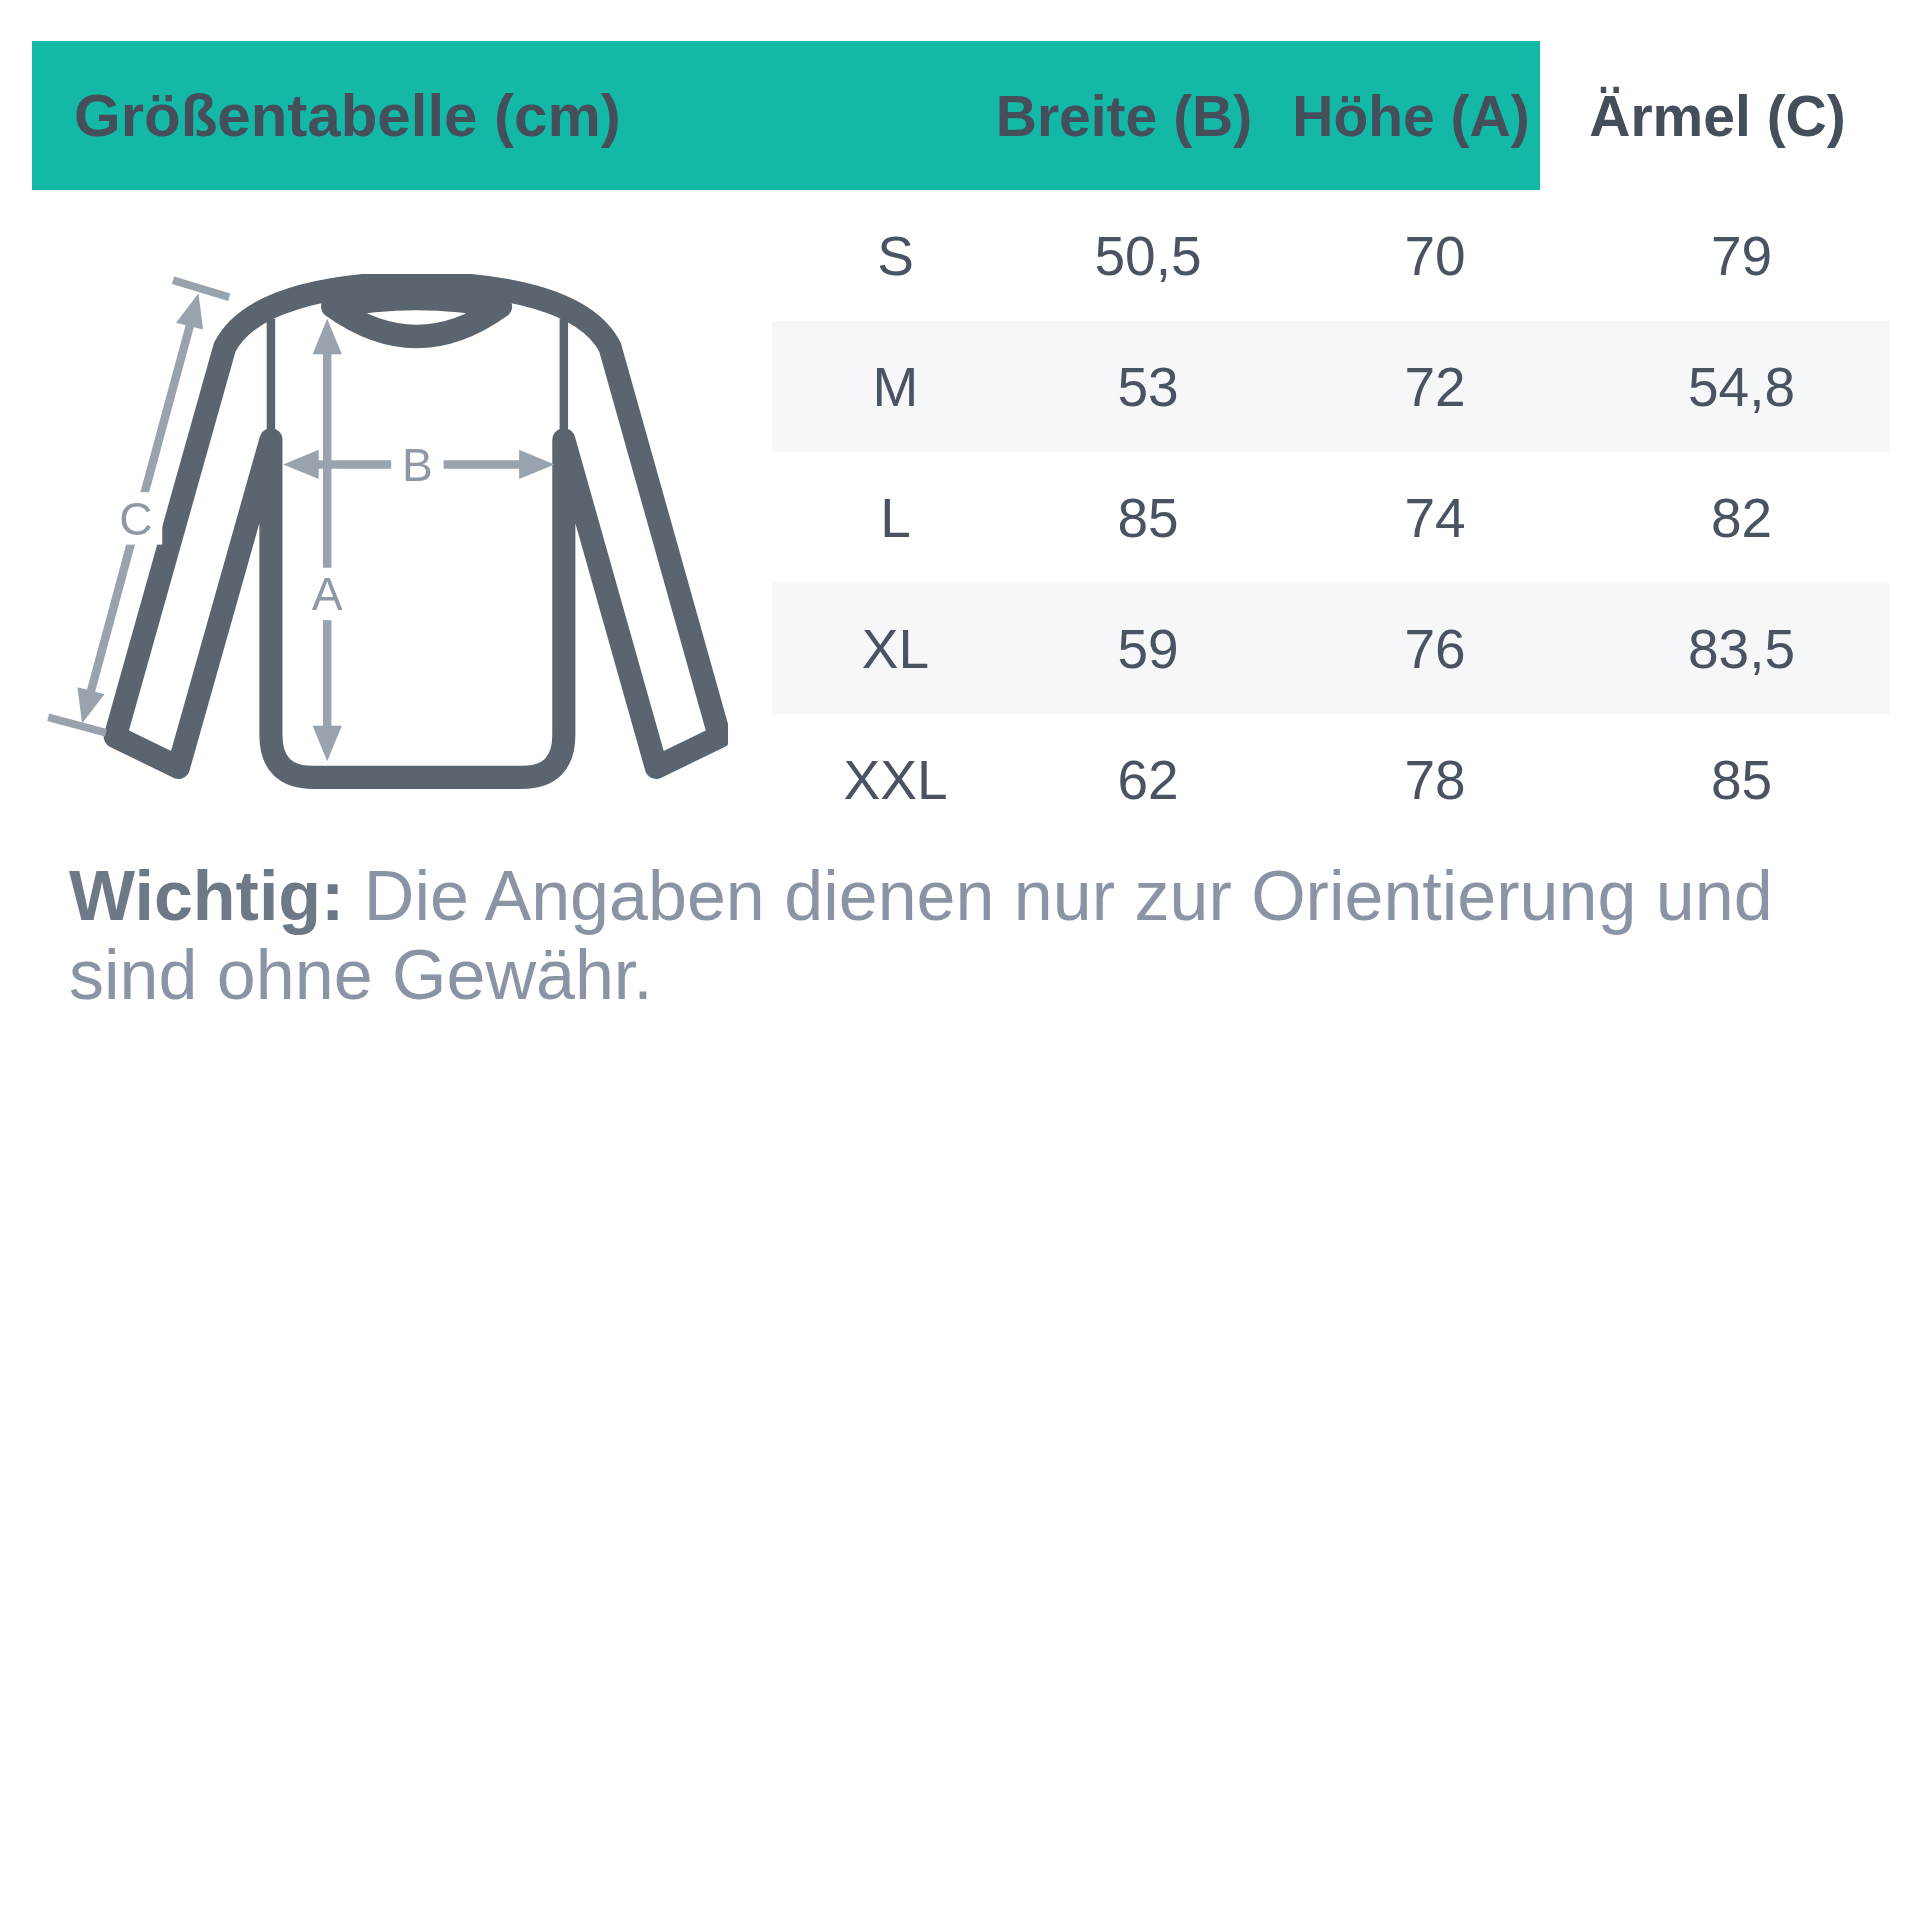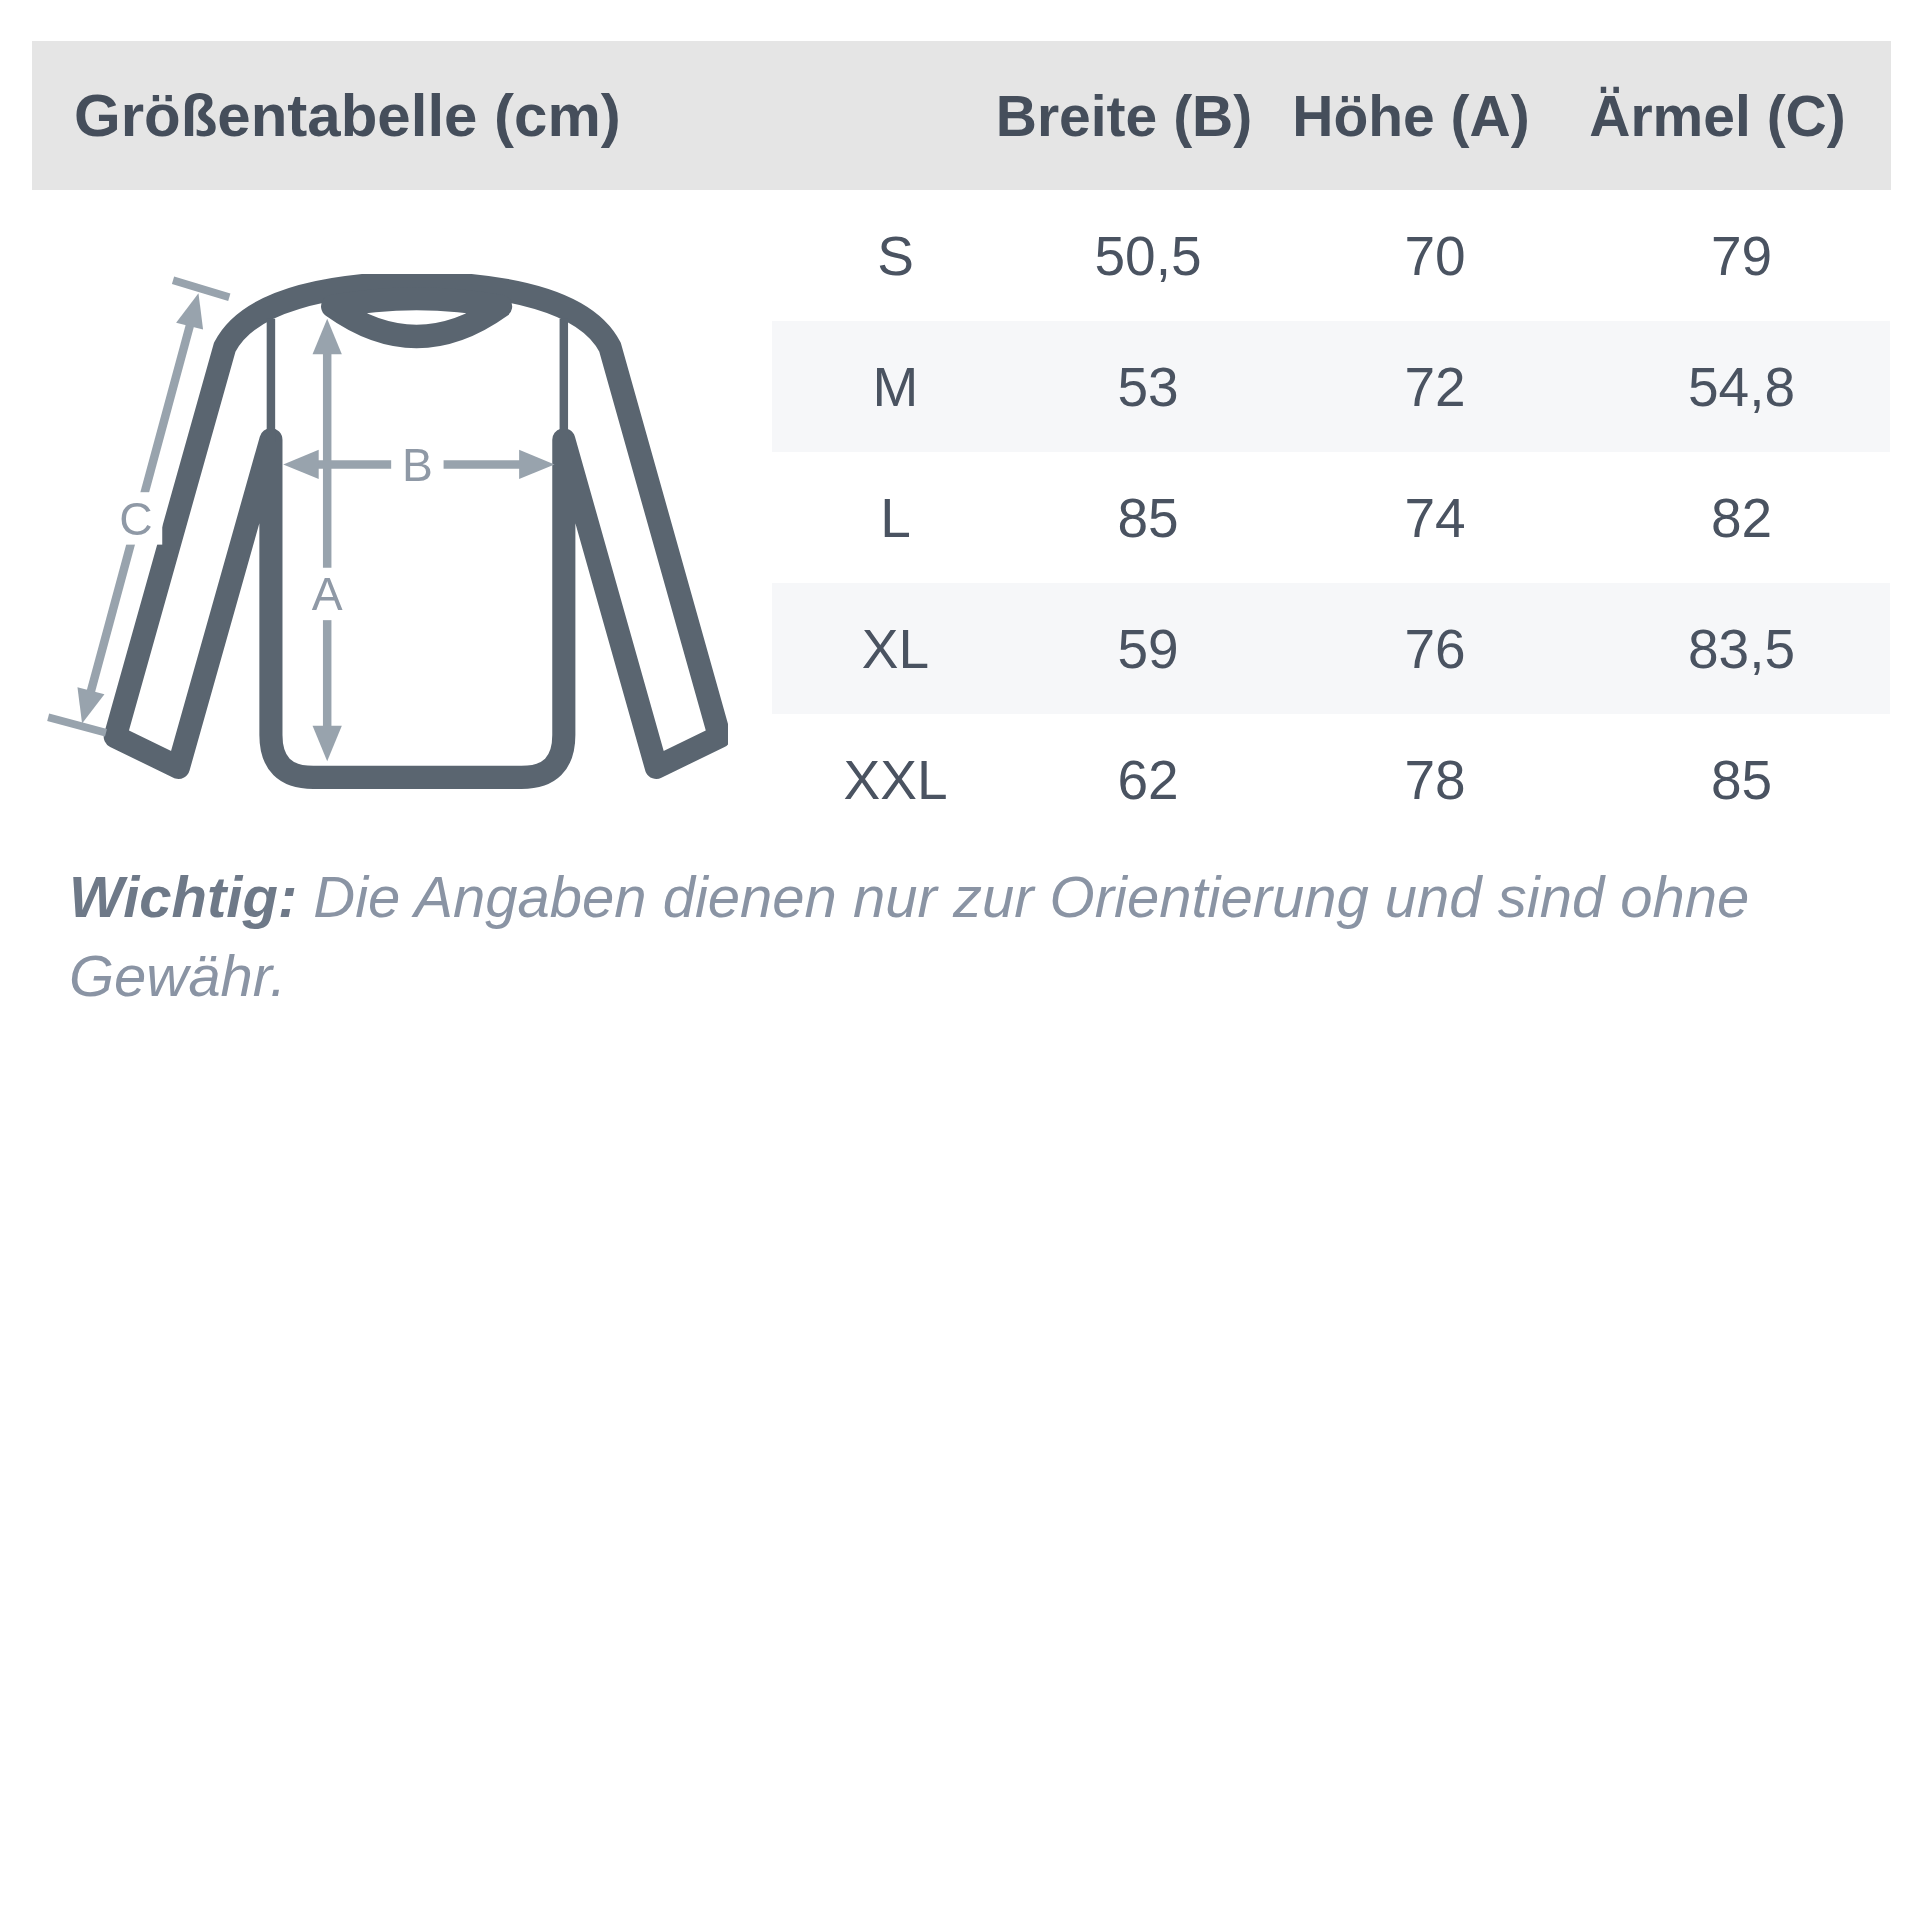--- a/index.html
+++ b/index.html
@@ -2,22 +2,22 @@
 <html style="font-size:12.3px"><head>
 <meta charset="utf-8">
 <style>
   html,body{margin:0;padding:0;background:#ffffff;}
   .canvas{
     position:relative;width:1926px;height:1926px;background:#ffffff;
     font-family:"Liberation Sans", sans-serif;overflow:hidden;
   }
   
   .header-bar{
-    position:absolute;left:32px;top:41px;width:1859px;height:149px;
-    background:#e5e5e5;
+    position:absolute;left:32px;top:41px;width:1508px;height:149px;
+    background:#14b8a6;
   }
   .title{
     position:absolute;left:42px;top:0;height:149px;line-height:149px;
     font-size:60px;font-weight:bold;color:#454e5b;white-space:nowrap;
   }
   .header-cols{
     position:absolute;left:716px;top:0;width:1118px;height:149px;
     display:grid;grid-template-columns:247px 258px 316px 297px;
   }
   .header-cols .hcell{
@@ -34,21 +34,21 @@
   .trow.striped{background:#f6f7f9;}
   .tcell{
     display:flex;align-items:center;justify-content:center;
     font-size:55px;font-weight:400;color:#4a5361;white-space:nowrap;
   }
   
   .diagram{position:absolute;left:42px;top:274px;width:686px;height:532px;}
   
   .note{
     position:absolute;left:69px;top:857px;width:1795px;
-    font-size:58px;line-height:79px;color:#8a94a4;font-style:italic;
+    font-size:70px;line-height:79px;color:#8a94a4;
   }
   .note .note-label{font-weight:bold;color:#6e7988;}
 </style>
 </head>
 <body>
 
 <div class="canvas">
 
   <div class="header-bar">
     <div class="title">Größentabelle (cm)</div>

